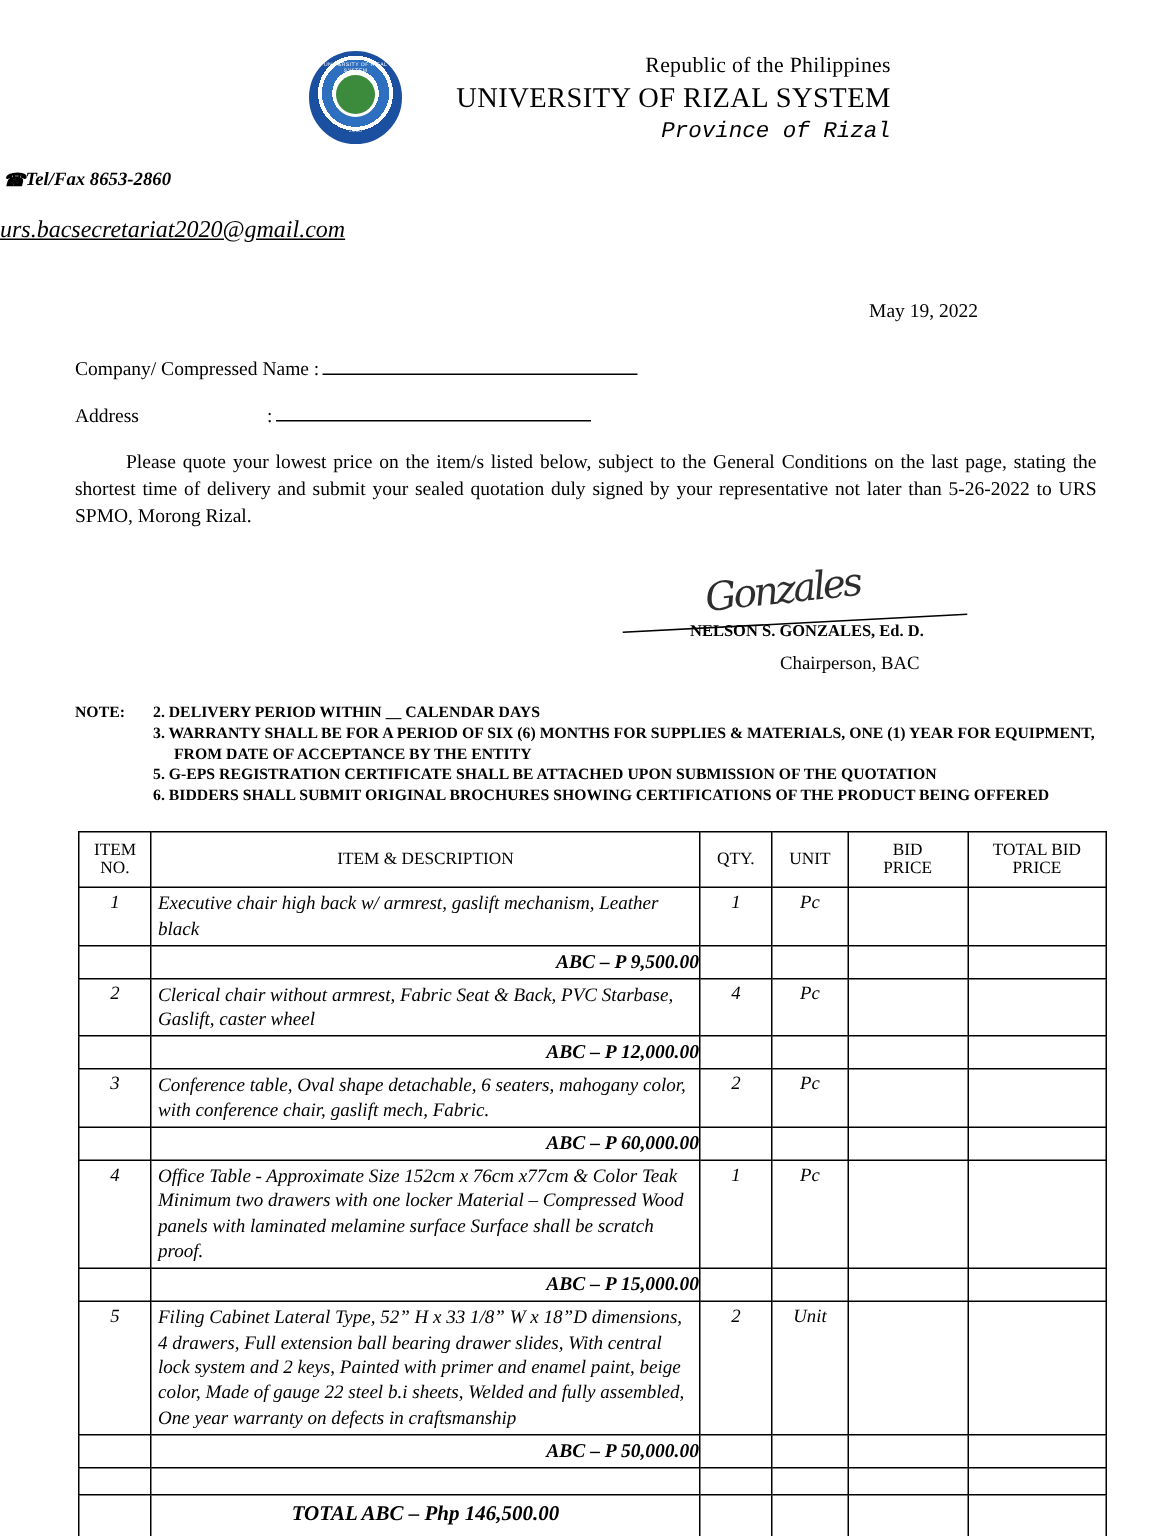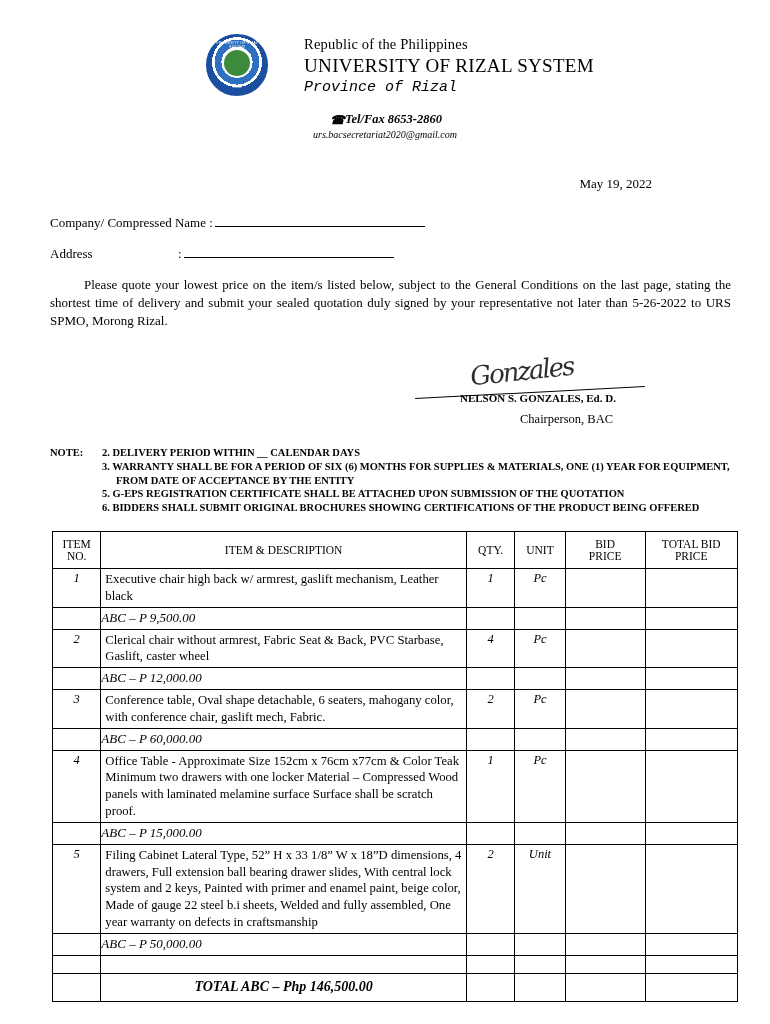--- a/index.html
+++ b/index.html
@@ -61,60 +61,60 @@
     width: 100%;
     text-align: center;
     font-size: 3.4px;
     letter-spacing: 0.3px;
     color: #ffffff;
     font-family: "Liberation Sans", sans-serif;
   }
   .seal-text-top { top: 5px; }
   .seal-text-bottom { bottom: 5px; }
   .header-text {
-    text-align: left;
+    text-align: right;
     margin-left: 36px;
     padding-top: 6px;
   }
   .rep-line {
     font-size: 14.5px;
     letter-spacing: 0.2px;
   }
   .univ-line {
     font-size: 19px;
     letter-spacing: 0.3px;
     margin-top: 2px;
   }
   .prov-line {
     font-size: 15px;
     font-style: italic;
     margin-top: 2px;
     font-family: Liberation Mono, monospace;
   }
 
   .contact {
-    text-align: center;
     margin-top: 16px;
   }
   .tel-line {
     font-size: 12.5px;
     font-weight: bold;
     font-style: italic;
     position: relative;
     padding-left: 2px;
   }
   .tel-icon {
     display: inline-block;
     font-size: 12px;
     transform: translateY(1px);
   }
   .email-line {
-    font-size: 10px;
-    font-style: italic;
-    margin-top: 2px;
+    font-size: 16px;
+    font-style: italic;
+    text-decoration: underline;
+    margin-top: 18px;
   }
 
   
   .date-line {
     text-align: right;
     font-size: 13px;
     margin-top: 36px;
     padding-right: 118px;
   }
   .field-block {
@@ -241,40 +241,41 @@
     padding: 6px 2px;
     vertical-align: middle;
   }
   td.c-no {
     text-align: center;
     font-style: italic;
     font-size: 12.5px;
     padding-top: 4px;
   }
   td.c-desc {
+    font-style: italic;
     font-size: 12.7px;
     line-height: 1.32;
     padding-left: 8px;
   }
   td.c-qty {
     text-align: center;
     font-style: italic;
     font-size: 12.5px;
     vertical-align: middle;
   }
   td.c-unit {
     text-align: center;
     font-style: italic;
     font-size: 12.5px;
     padding-top: 4px;
   }
   td.c-bid, td.c-total { }
   tr.abc-row td.abc-cell {
-    text-align: left;
-    font-weight: normal;
+    text-align: right;
+    font-weight: bold;
     font-style: italic;
     font-size: 13px;
     padding: 2px 0 3px 0;
   }
   tr.blank-row td { height: 13px; }
   tr.total-row td.total-cell {
     text-align: center;
     font-weight: bold;
     font-style: italic;
     font-size: 14px;

